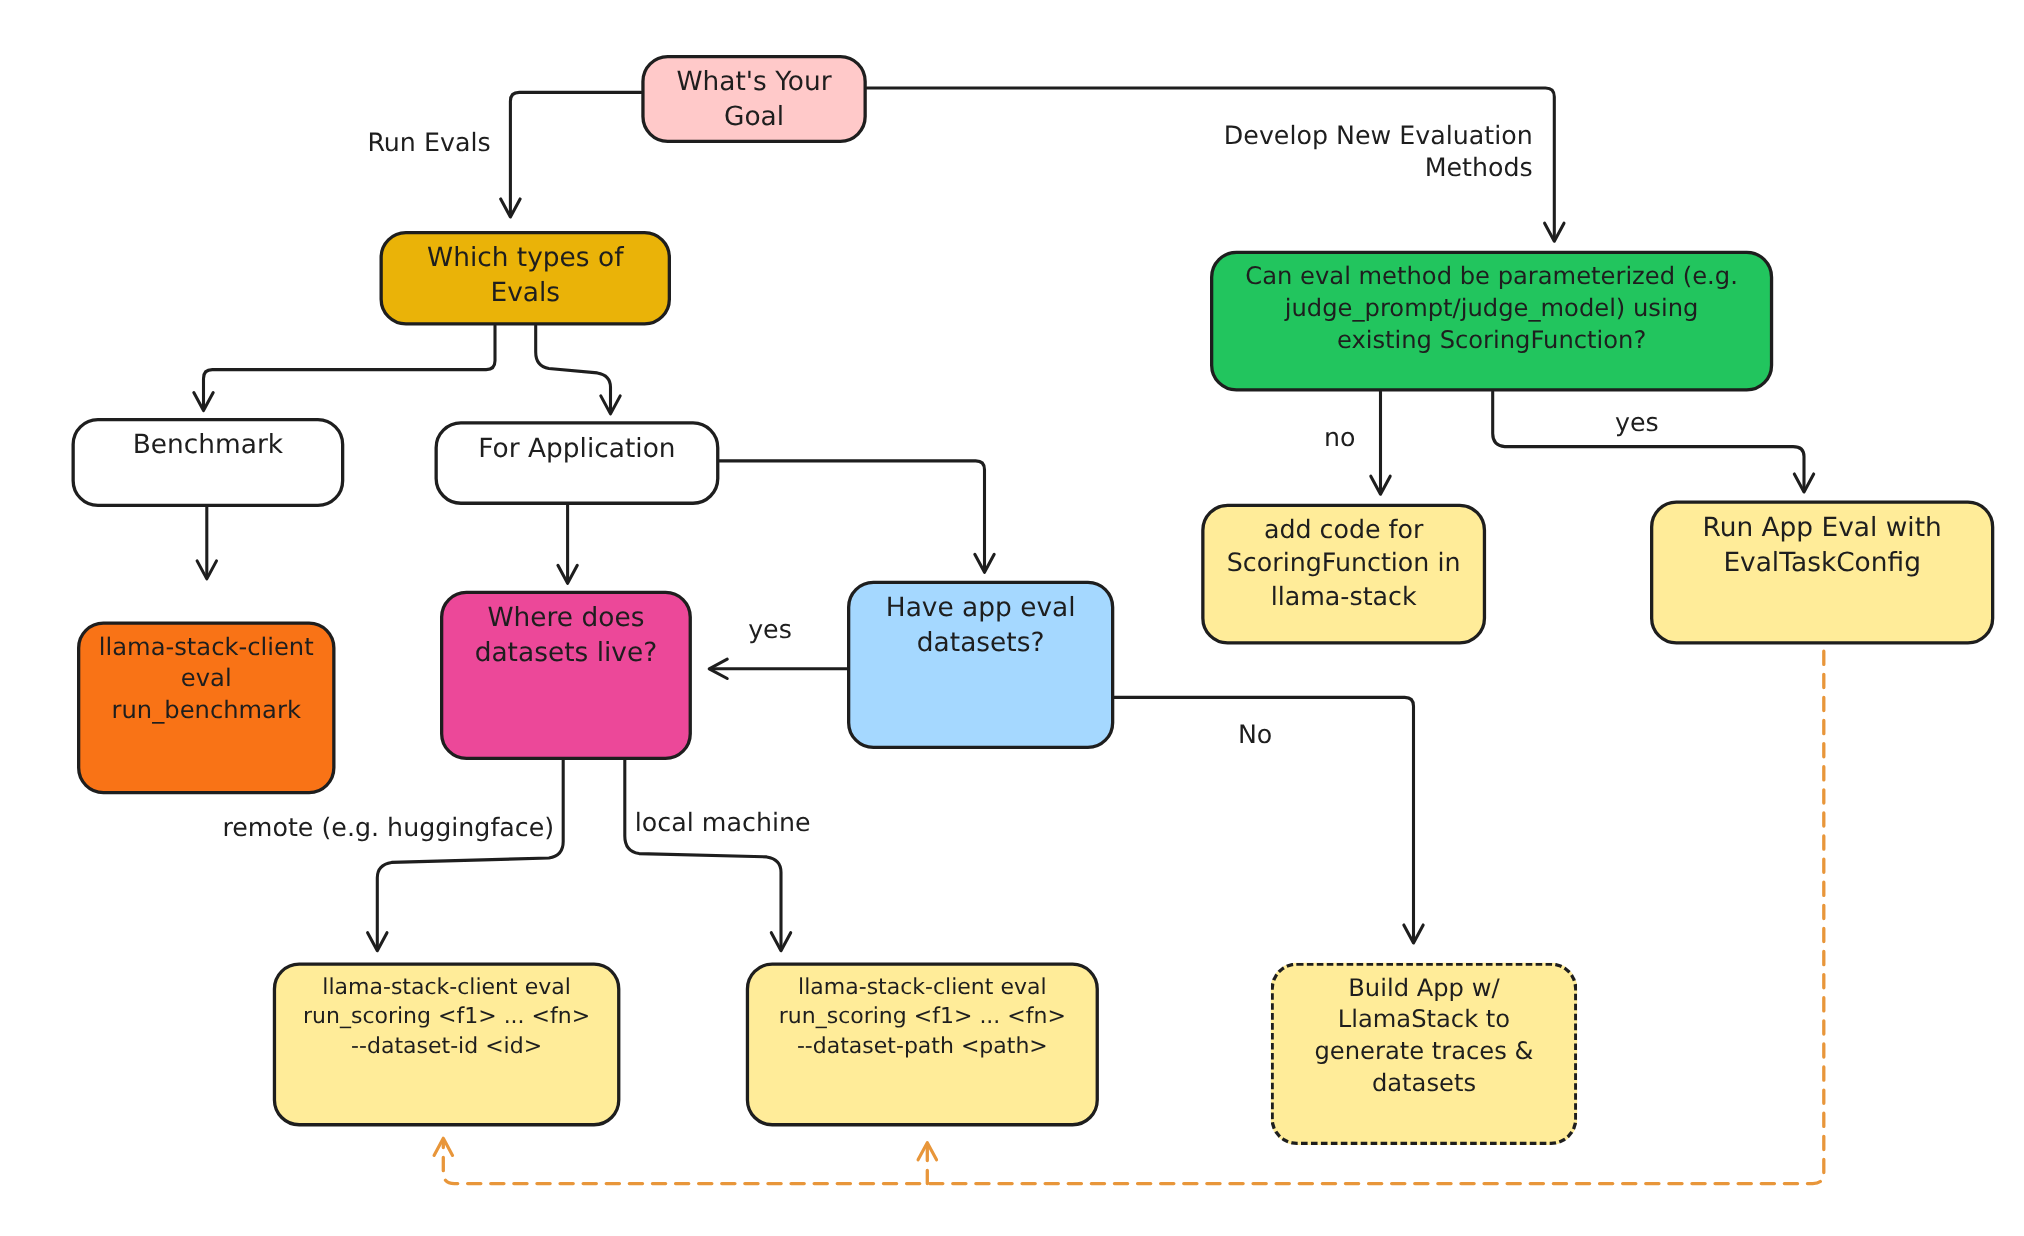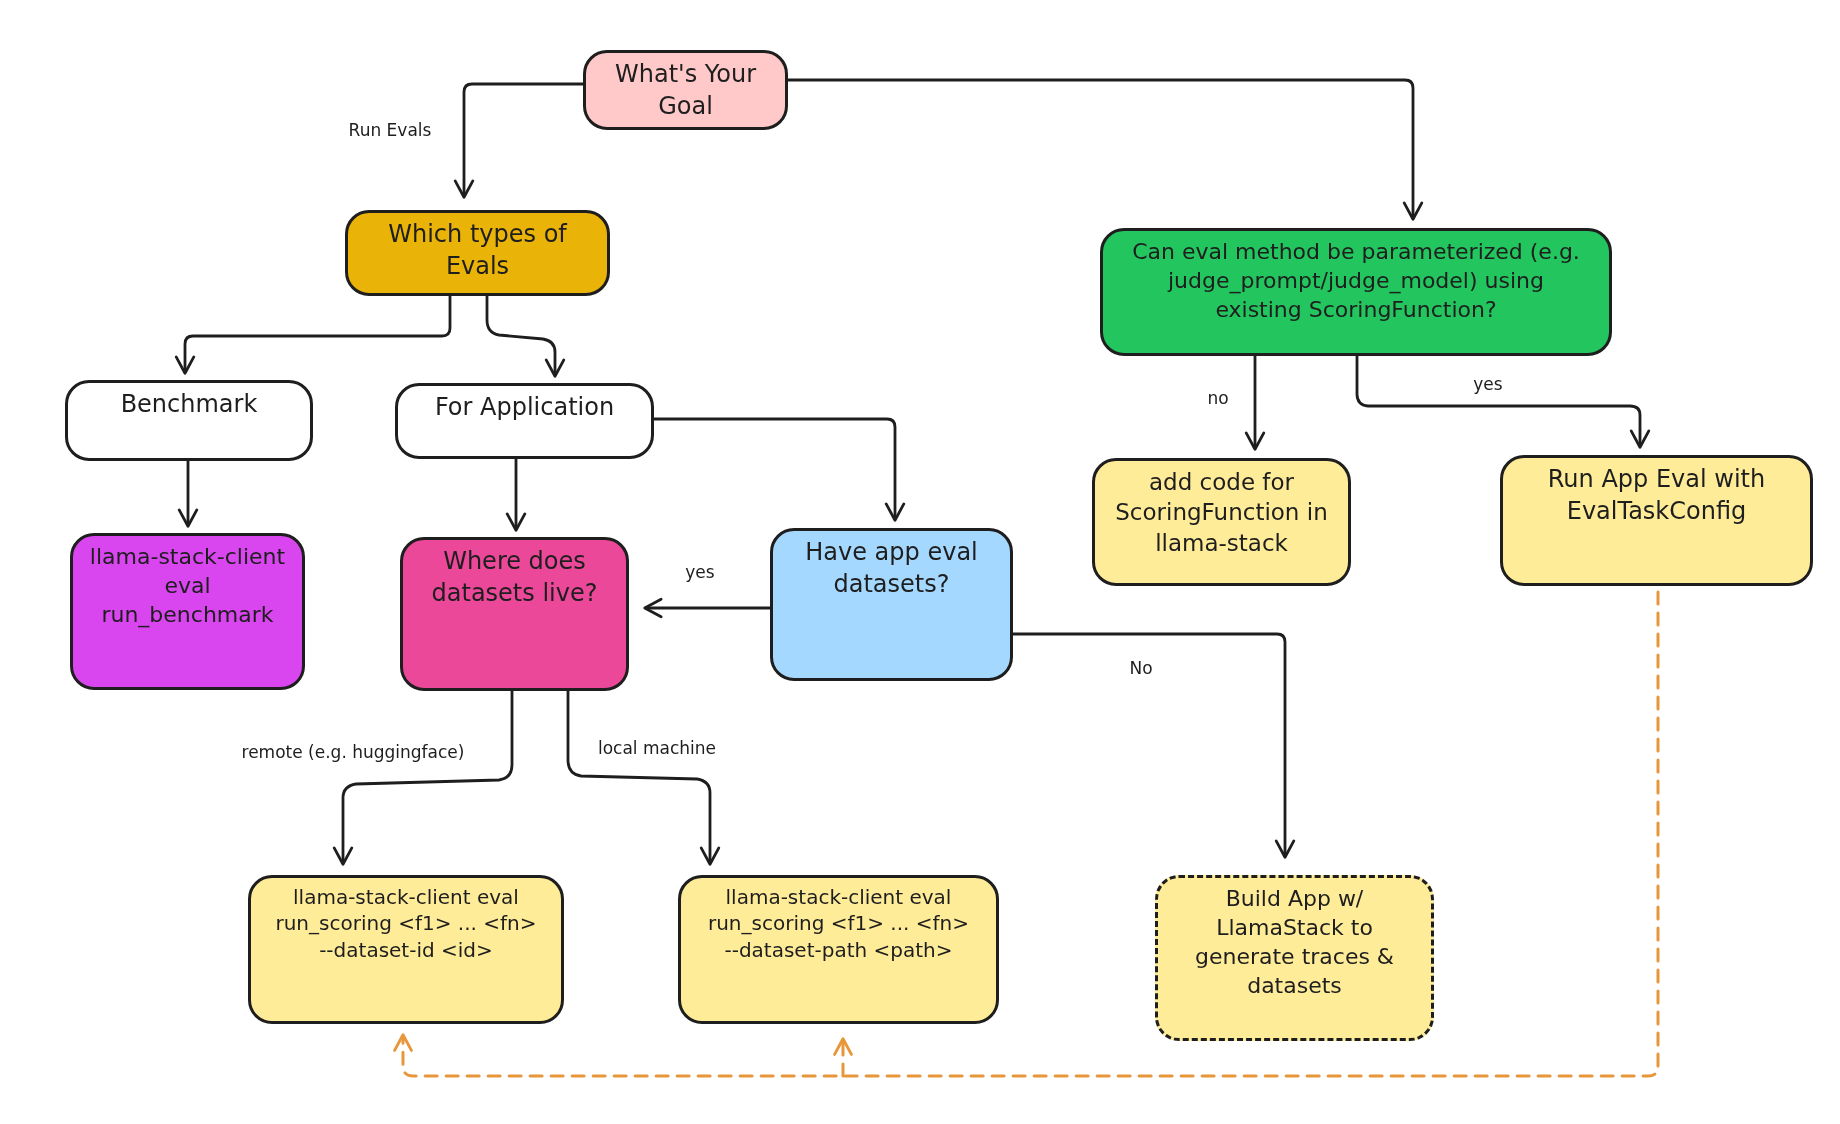--- a/index.html
+++ b/index.html
@@ -18,21 +18,21 @@
     border-radius:24px;
     display:flex;justify-content:center;
     text-align:center;box-sizing:border-box;
     background:#ffffff;
     padding:6px 10px;
   }
   .node-text{white-space:pre-line;font-size:24px;line-height:1.32;color:#1e1e1e;}
   .edge-label{
     position:absolute;transform:translate(-50%,-50%);
     white-space:pre-line;text-align:right;
-    font-size:17px;line-height:1.25;color:#1e1e1e;
+    font-size:23px;line-height:1.25;color:#1e1e1e;
   }
   
   #n-goal{left:583px;top:50px;width:205px;height:80px;}
   #n-which{left:345px;top:210px;width:265px;height:86px;}
   #n-param{left:1100px;top:228px;width:512px;height:128px;}
   #n-param .node-text{font-size:22px;}
   #n-benchmark{left:65px;top:380px;width:248px;height:81px;}
   #n-forapp{left:395px;top:383px;width:259px;height:76px;}
   #n-runbench{left:70px;top:533px;width:235px;height:157px;}
   #n-runbench .node-text{font-size:22px;}
@@ -111,21 +111,21 @@
   </div>
 
   <div class="node" id="n-benchmark" style="background: rgb(255, 255, 255);">
     <span class="node-text">Benchmark</span>
   </div>
 
   <div class="node" id="n-forapp" style="background: rgb(255, 255, 255);">
     <span class="node-text">For Application</span>
   </div>
 
-  <div class="node" id="n-runbench" style="background: #d946ef;">
+  <div class="node" id="n-runbench" style="background: #f97316; margin-top: 32px;">
     <span class="node-text">llama-stack-client
 eval run_benchmark</span>
   </div>
 
   <div class="node" id="n-where" style="background: #ec4899;">
     <span class="node-text">Where does
 datasets live?</span>
   </div>
 
   <div class="node" id="n-have" style="background: rgb(165, 216, 255);">
@@ -157,20 +157,22 @@
   </div>
 
   <div class="node" id="n-buildapp" style="background: rgb(255, 236, 153); border-style: dashed;">
     <span class="node-text">Build App w/
 LlamaStack to
 generate traces &amp;
 datasets</span>
   </div>
 
   <div class="edge-label" id="l-runevals">Run Evals</div>
+  <div class="edge-label" id="l-develop">Develop New Evaluation
+Methods</div>
   <div class="edge-label" id="l-no-left">no</div>
   <div class="edge-label" id="l-yes-right">yes</div>
   <div class="edge-label" id="l-yes-mid">yes</div>
   <div class="edge-label" id="l-no-mid">No</div>
   <div class="edge-label" id="l-remote">remote (e.g. huggingface)</div>
   <div class="edge-label" id="l-local">local machine</div>
 
 </div>
 
 </body></html>

